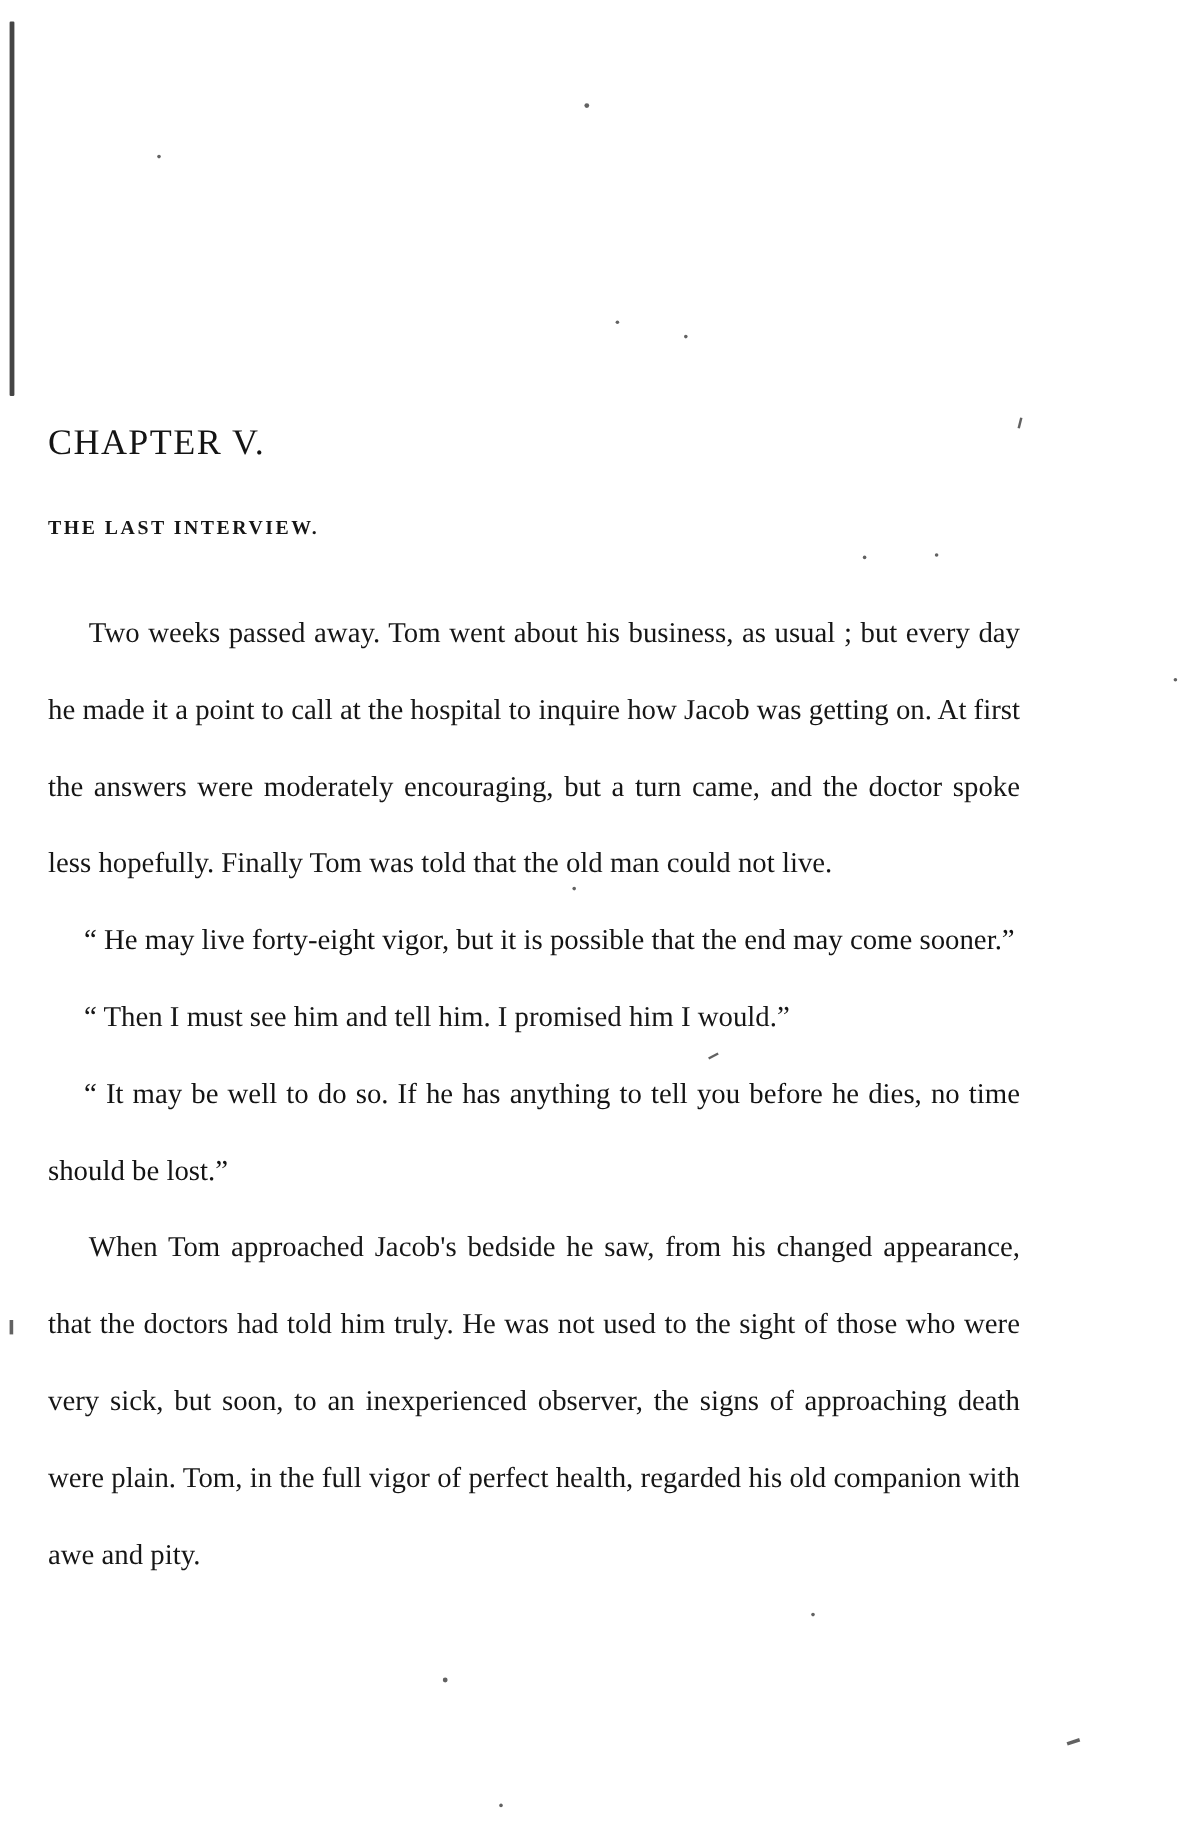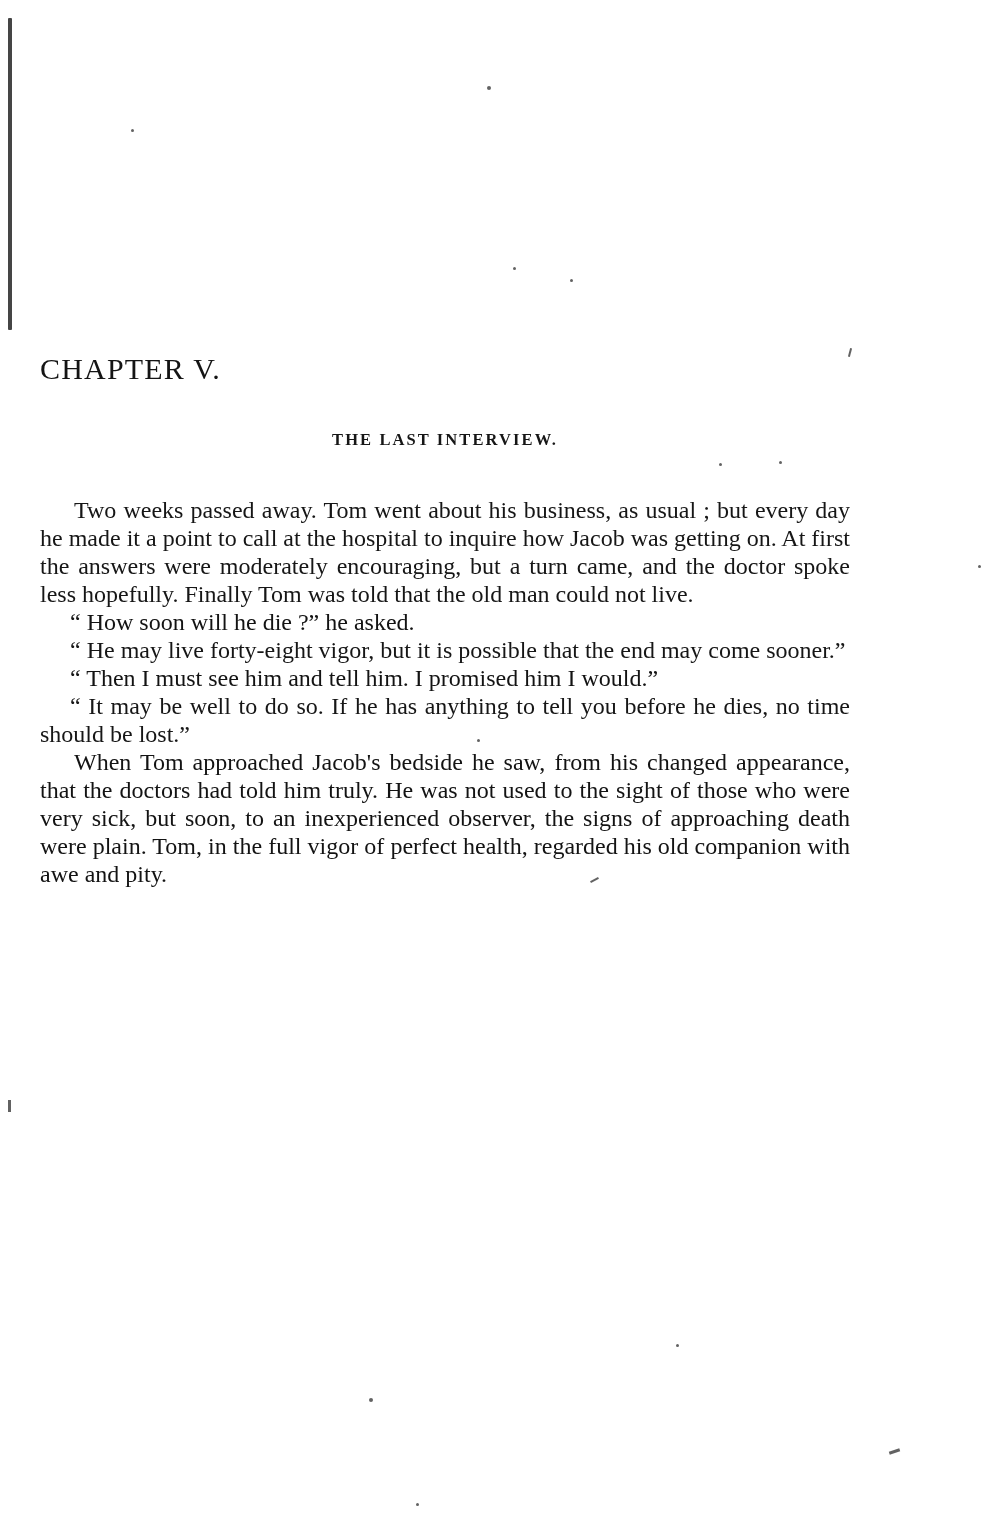--- a/index.html
+++ b/index.html
@@ -58,33 +58,33 @@
   .chapter-heading {
     text-align: left;
     font-size: 30px;
     letter-spacing: 1.2px;
     font-weight: 400;
     margin: 0 0 44px 0;
     color: #141414;
   }
 
   .section-subtitle {
-    text-align: center;
+    text-align: left;
     font-size: 16.5px;
     letter-spacing: 2.1px;
     margin: 0 0 46px 0;
     color: #161616;
     font-variant: small-caps;
     text-transform: uppercase;
   }
 
   p.para {
     margin: 0;
     font-size: 24px;
-    line-height: 28px;
+    line-height: 64px;
     text-align: justify;
     text-justify: inter-word;
     text-indent: 34px;
     color: #151515;
     -webkit-hyphens: none;
     hyphens: none;
   }
   p.para.tight {
     text-indent: 30px;
   }
@@ -117,21 +117,20 @@
   <div class="speck sm" style="left:416px; top:1503px;"></div>
 
   <div class="text-block">
 
     <h1 class="chapter-heading">CHAPTER V.</h1>
 
     <h2 class="section-subtitle">THE LAST INTERVIEW.</h2>
 
     <p class="para">Two weeks passed away.   Tom went about his business, as usual ; but every day he made it a point to call at the hospital to inquire how Jacob was getting on.   At first the answers were moderately encouraging, but a turn came, and the doctor spoke less hopefully.   Finally Tom was told that the old man could not live.</p>
 
-    <p class="para tight">“ How soon will he die ?” he asked.</p>
 
     <p class="para tight">“ He may live forty-eight vigor, but it is possible that the end may come sooner.”</p>
 
     <p class="para tight">“ Then I must see him and tell him.   I promised him I would.”</p>
 
     <p class="para tight">“ It may be well to do so.   If he has anything to tell you before he dies, no time should be lost.”</p>
 
     <p class="para">When Tom approached Jacob's bedside he saw, from his changed appearance, that the doctors had told him truly.   He was not used to the sight of those who were very sick, but soon, to an inexperienced observer, the signs of approaching death were plain.   Tom, in the full vigor of perfect health, regarded his old companion with awe and pity.</p>
 
   </div>

